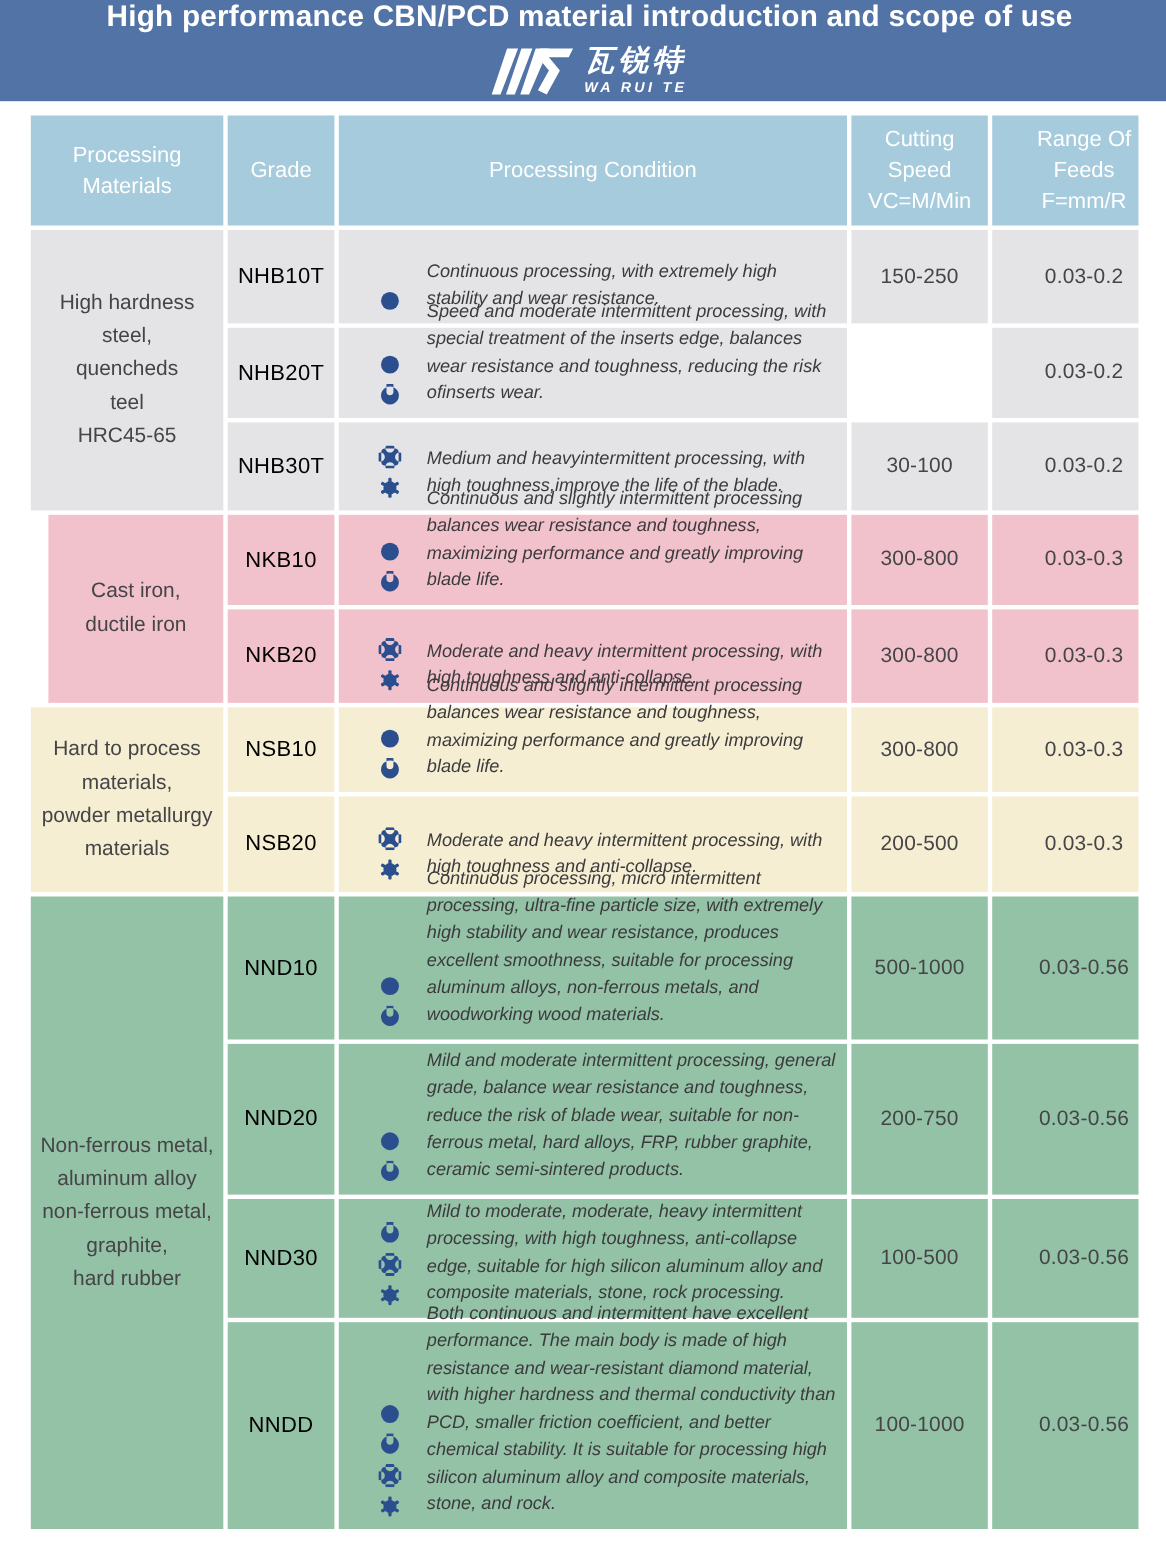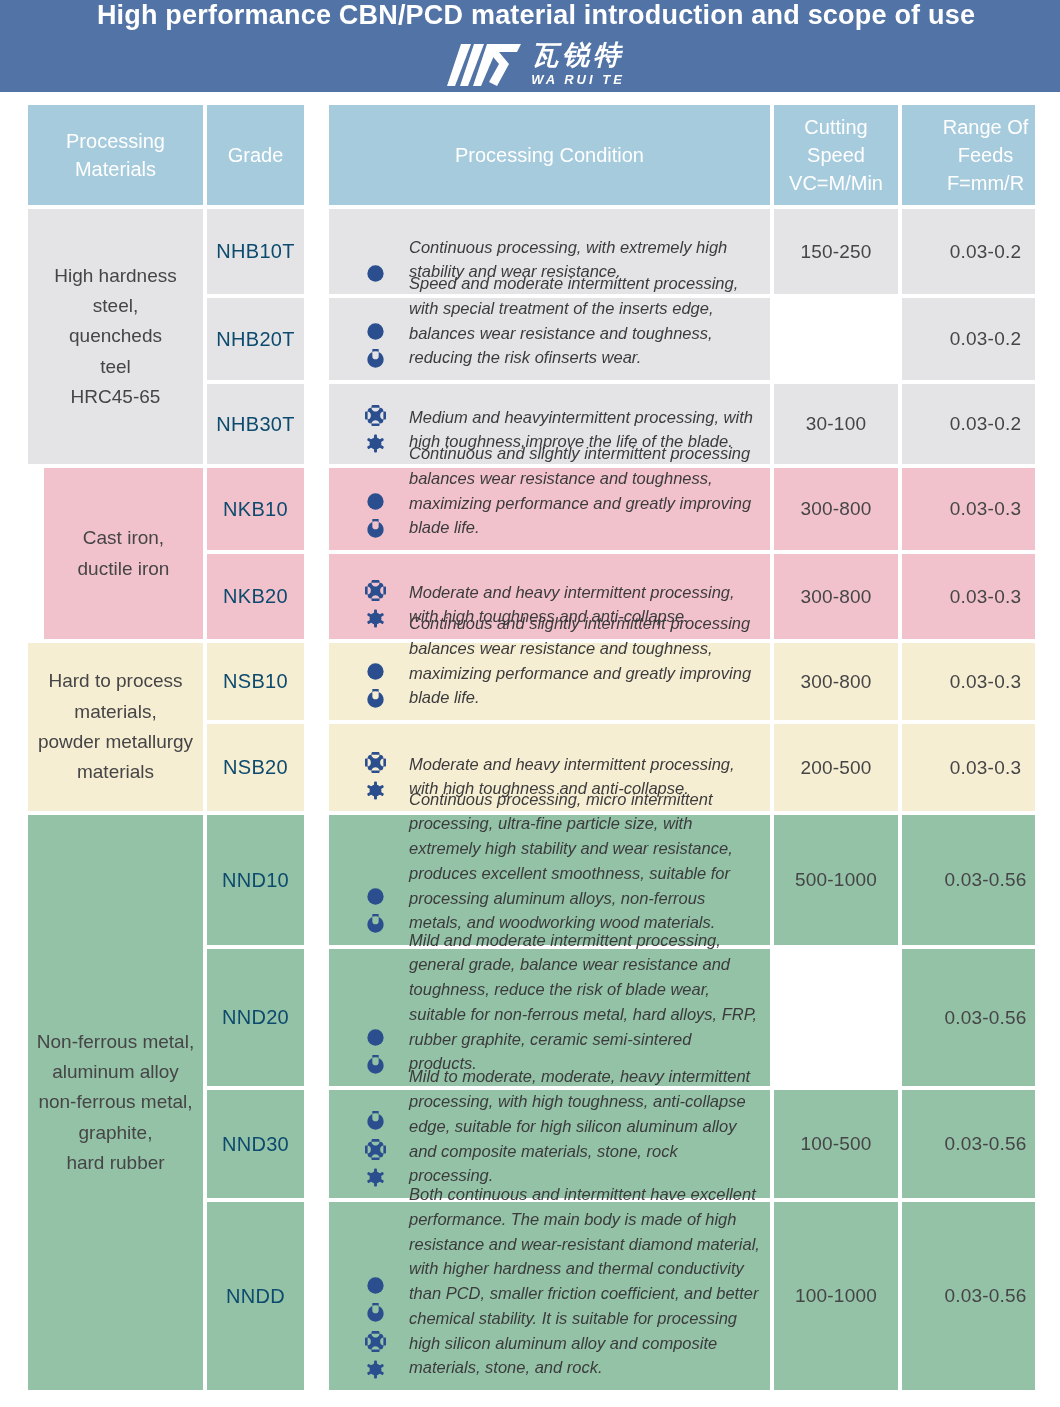--- a/index.html
+++ b/index.html
@@ -34,36 +34,36 @@
     grid-template-columns:175px 97px 462px 124px 133px;
     grid-template-rows:100px 85px 82px 80px 82px 85px 77px 87px 130px 137px 108px 188px;
     gap:4px;background:#fff;}
   .cell{display:flex;align-items:center;justify-content:center;text-align:center;}
   .head{background:var(--headblue);color:#fff;font-size:20px;line-height:1.4;white-space:pre-line;}
   .g-gray{background:var(--gray);}
   .g-pink{background:var(--pink);}
   .g-cream{background:var(--cream);}
   .g-green{background:var(--green);}
   .material{font-size:19px;line-height:1.6;white-space:pre-line;color:#454547;padding:6px;}
-  .grade{font-size:20px;color:#0c4a6e;letter-spacing:.3px;}
+  .grade{font-size:20px;color:#000000;letter-spacing:.3px;}
   .cond{display:flex;align-items:flex-end;text-align:left;padding:10px 10px 10px 24px;gap:12px;font-style:italic;}
   .cond-icons{width:44px;flex:0 0 auto;display:flex;flex-direction:column;align-items:center;justify-content:center;gap:7px;}
   .pc-icon{width:21px;height:21px;fill:var(--iconblue);display:block;}
   .cond-text{flex:1;font-size:16.5px;line-height:1.5;color:var(--ink);}
   .num{font-size:19px;color:#454547;letter-spacing:.2px;}
 
   
   .r1{grid-row:1;} .r2{grid-row:2;} .r3{grid-row:3;} .r4{grid-row:4;} .r5{grid-row:5;}
   .r6{grid-row:6;} .r7{grid-row:7;} .r8{grid-row:8;} .r9{grid-row:9;} .r10{grid-row:10;}
   .r11{grid-row:11;} .r12{grid-row:12;}
   .mat-a{grid-row:2 / span 3;grid-column:1;}
   .mat-b{grid-row:5 / span 2;grid-column:1;margin-left:16px;}
   .mat-c{grid-row:7 / span 2;grid-column:1;}
   .mat-d{grid-row:9 / span 4;grid-column:1;}
-  .c2{grid-column:2;} .c3{grid-column:3;margin-left:21px;} .c4{grid-column:4;} .c5{grid-column:5;padding-left:34px;}
+  .c2{grid-column:2;} .c3{grid-column:3;} .c4{grid-column:4;} .c5{grid-column:5;padding-left:34px;}
   .hidden-defs{position:absolute;width:0;height:0;overflow:hidden;}
 </style>
 </head>
 <body>
 
 <svg class="hidden-defs" aria-hidden="true">
   <defs>
     <symbol id="sym-continuous" viewBox="0 0 24 24">
         <circle cx="12" cy="12" r="9.3"></circle>
       </symbol>
@@ -258,20 +258,21 @@
       <div class="cond-icons">
           <svg class="pc-icon" viewBox="0 0 24 24">
             <use href="#sym-continuous"></use>
           </svg>
           <svg class="pc-icon" viewBox="0 0 24 24">
             <use href="#sym-slight"></use>
           </svg>
         </div>
       <div class="cond-text">Mild and moderate intermittent processing, general grade, balance wear resistance and toughness, reduce the risk of blade wear, suitable for non-ferrous metal, hard alloys, FRP, rubber graphite, ceramic semi-sintered products.</div>
     </div>
+    <div class="cell num g-green r10 c4">200-750</div>
     <div class="cell num g-green r10 c5">0.03-0.56</div>
 
     <div class="cell grade g-green r11 c2">NND30</div>
     <div class="cell cond g-green r11 c3">
       <div class="cond-icons">
           <svg class="pc-icon" viewBox="0 0 24 24">
             <use href="#sym-slight"></use>
           </svg>
           <svg class="pc-icon" viewBox="0 0 24 24">
             <use href="#sym-moderate"></use>

